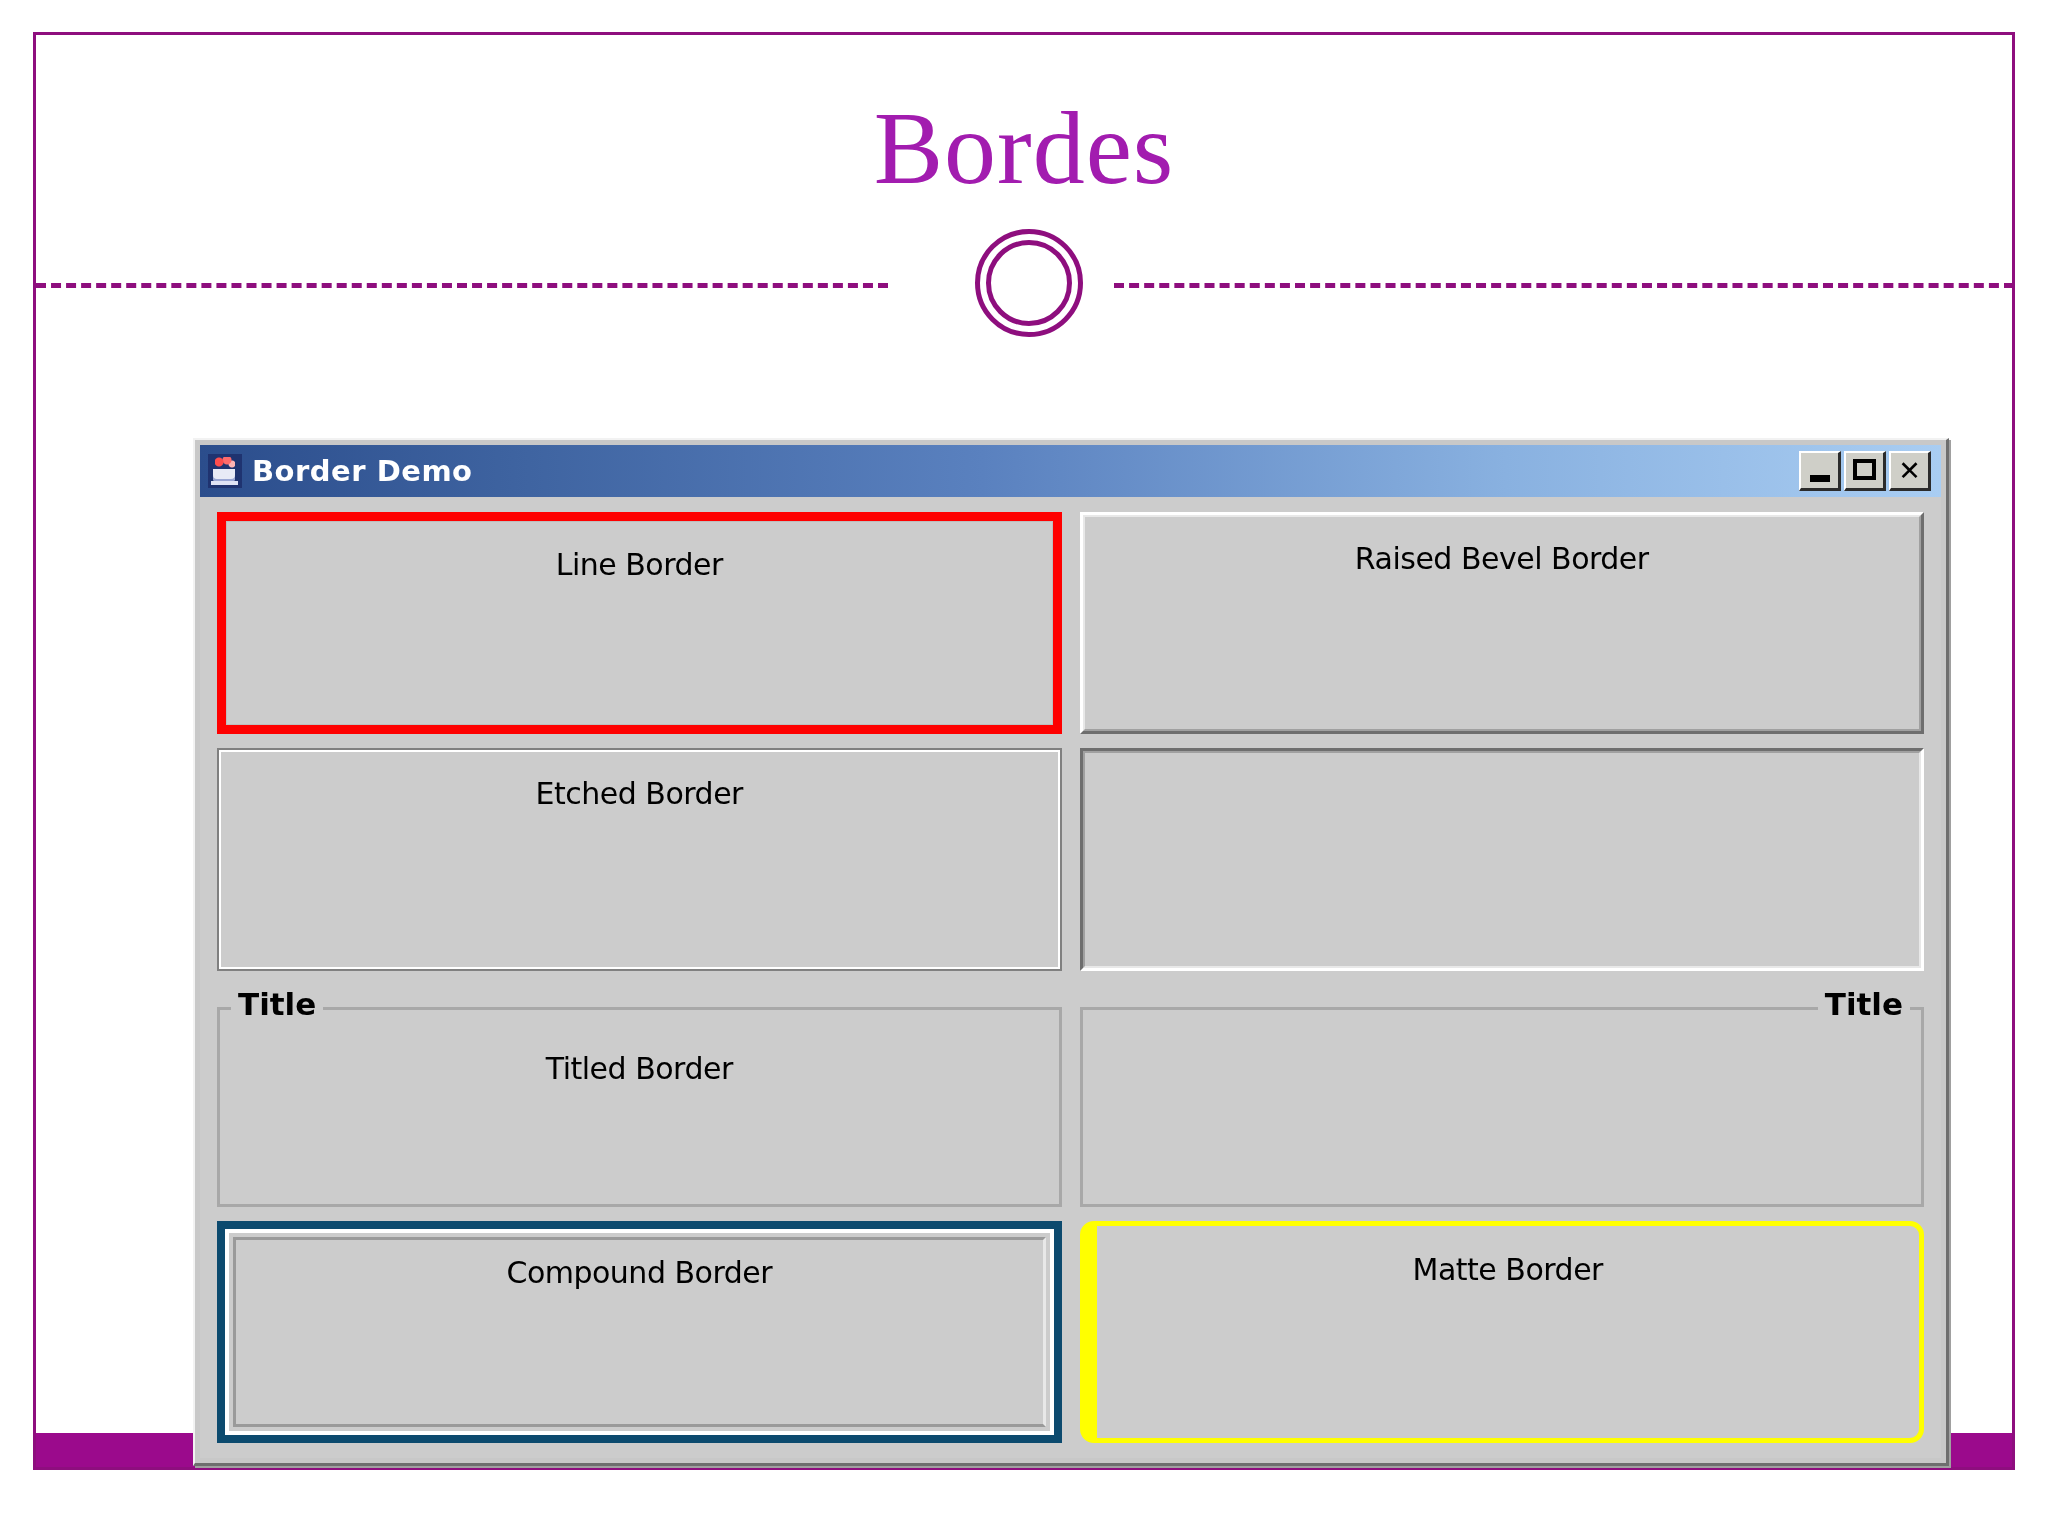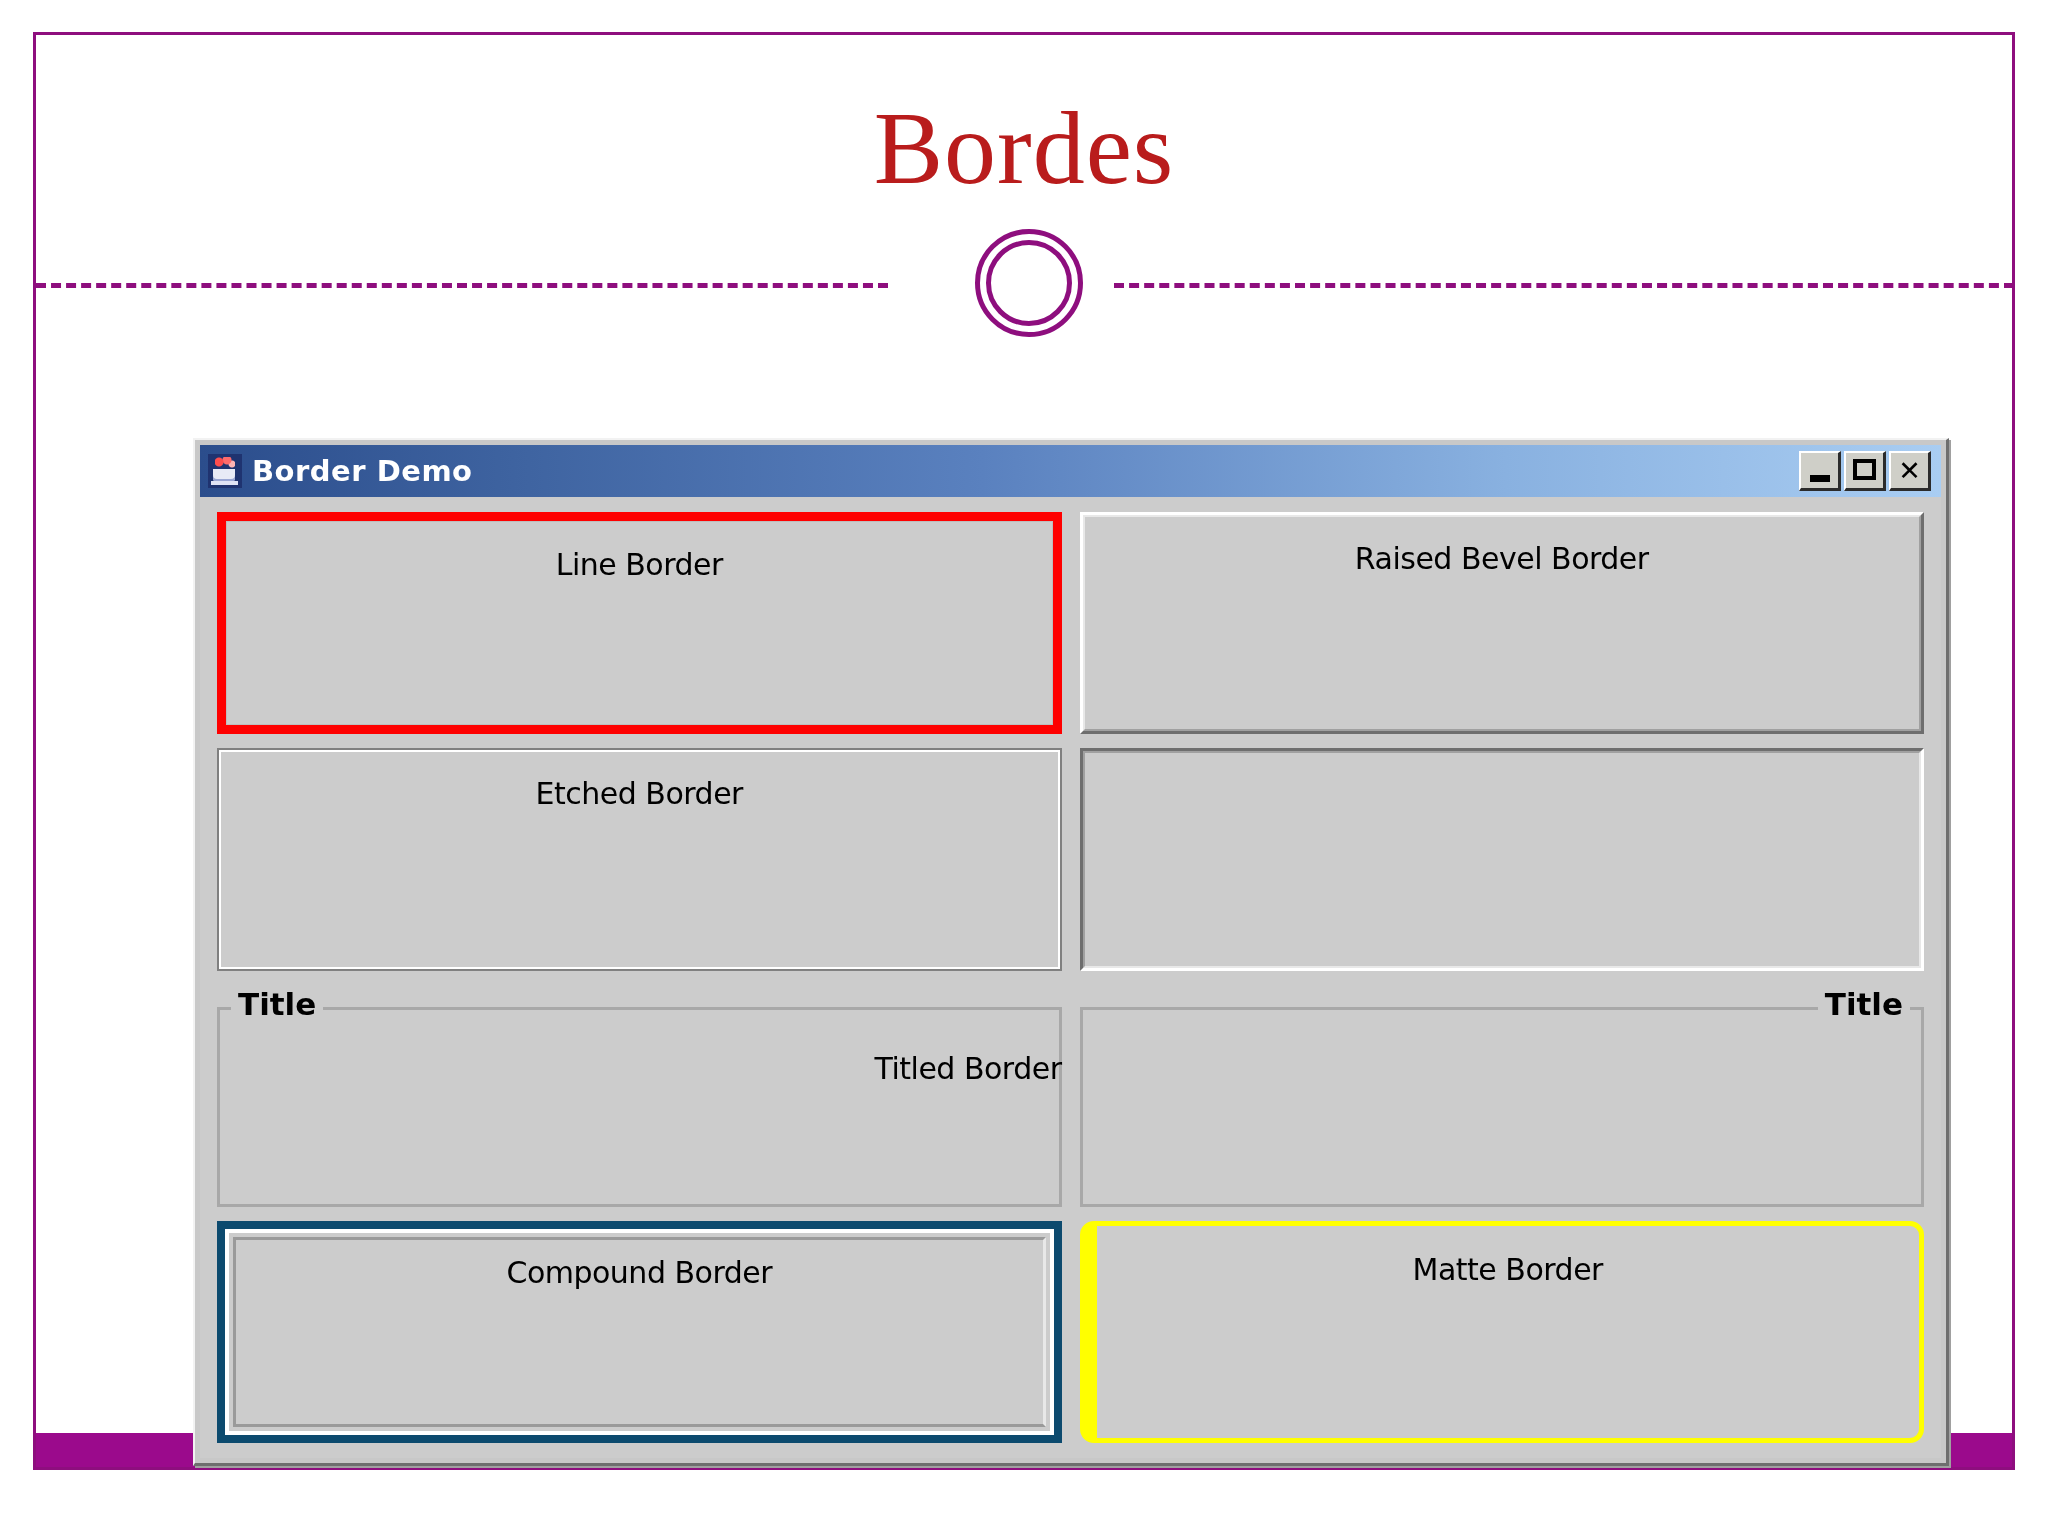--- a/index.html
+++ b/index.html
@@ -30,21 +30,21 @@
   
   #slide-title {
     position: absolute;
     left: 0;
     top: 96px;
     width: 2048px;
     text-align: center;
     font-family: "Liberation Serif", serif;
     font-size: 104px;
     line-height: 104px;
-    color: #b91c1c;
+    color: #a21caf;
     letter-spacing: 1px;
   }
 
   
   .divider-line {
     position: absolute;
     top: 283px;
     height: 0;
     border-top: 5px dashed #8E0E7E;
   }
@@ -277,21 +277,21 @@
     padding: 0 7px;
     font-family: "DejaVu Sans", sans-serif;
     font-weight: bold;
     font-size: 31px;
     line-height: 42px;
     color: #000000;
     z-index: 2;
   }
   .titled-caption.left  { left: 14px; }
   .titled-caption.right { right: 14px; }
-  .b-titled .panel-label { top: 66px; text-align: right; }
+  .b-titled .panel-label { top: 66px; }
 
   
   .b-compound { border: 8px solid #0c4a6e; }
   .b-compound .compound-gap {
     position: absolute; left: 0; top: 0; right: 0; bottom: 0;
     border: 4px solid #ffffff; box-sizing: border-box;
   }
   .b-compound .compound-bevel {
     position: absolute; left: 4px; top: 4px; right: 4px; bottom: 4px;
     border-top: 3px solid #9a9a9a;

